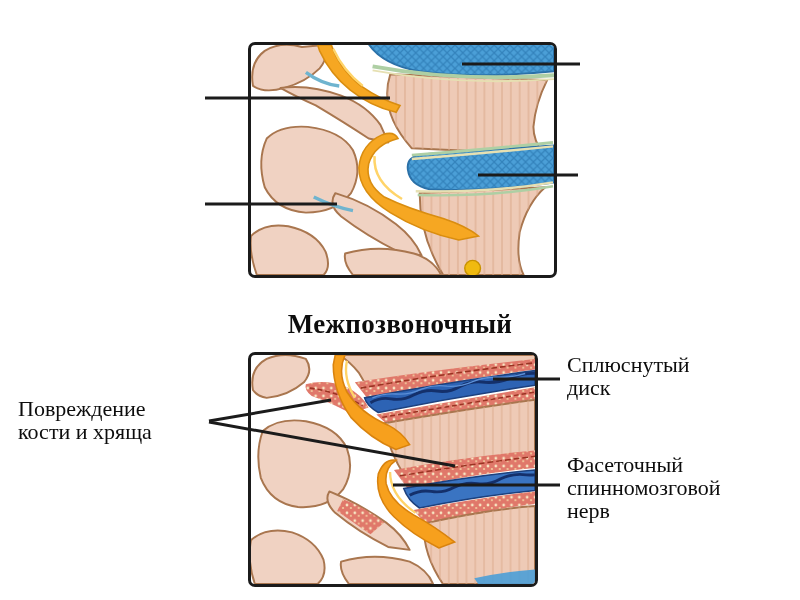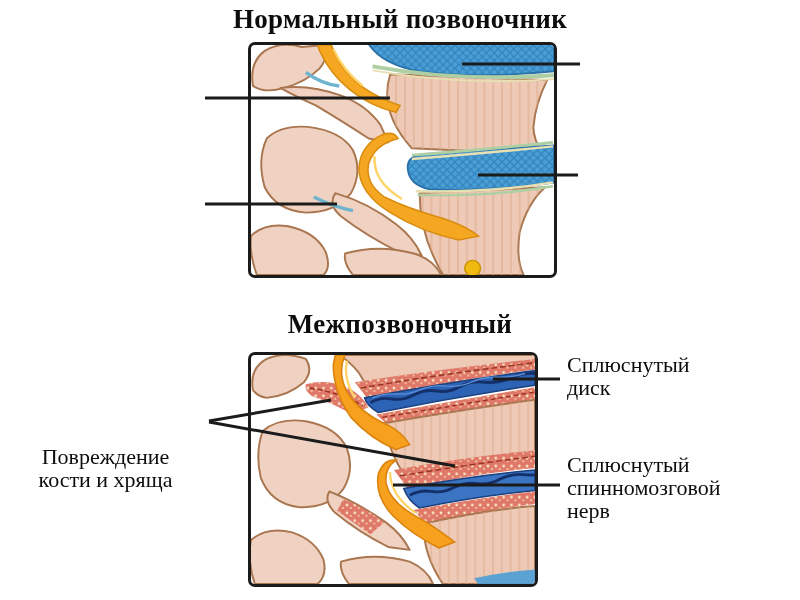--- a/index.html
+++ b/index.html
@@ -13,31 +13,30 @@
   }
   .diagram-box{
     position:absolute;border:3px solid #1b1b1b;border-radius:7px;
     box-sizing:border-box;background:#fff;overflow:hidden;
   }
   .diagram-box svg{display:block;width:100%;height:100%;}
   .callout-label{
     position:absolute;font-size:22px;line-height:23px;color:#0d0d0d;
   }
   .align-r{text-align:right;}
-  .align-c{text-align:center;margin-top:48px;}
+  .align-c{text-align:left;}
   #callout-overlay{position:absolute;left:0;top:0;z-index:6;pointer-events:none;}
   .box-normal{left:248px;top:42px;width:309px;height:236px;}
   .box-spondylo{left:248px;top:352px;width:290px;height:235px;}
 </style>
 </head>
 <body>
 
 <div id="canvas">
 
-  <div class="title" style="top:4px;">Нормальный позвоночник</div>
   <div class="title" style="top:309px;">Межпозвоночный</div>
 
   <div class="diagram-box box-normal">
     <svg viewBox="0 0 309 236" preserveAspectRatio="none">
       <defs>
         <pattern id="hatch" width="8" height="8" patternUnits="userSpaceOnUse">
           <path d="M0,0 L8,8 M8,0 L0,8" stroke="#2e7cb5" stroke-width="1.3" fill="none"></path>
         </pattern>
         <pattern id="stria" width="9" height="9" patternUnits="userSpaceOnUse">
           <path d="M4,0 V9" stroke="#dcab8e" stroke-width="2" fill="none"></path>
@@ -177,21 +176,21 @@
       </g>
       <g>
         <path d="M148,108 Q136,116 138,132 Q142,150 166,164 Q188,176 208,192 L192,198 Q164,184 146,166 Q126,146 130,122 Q136,106 148,108 Z" fill="#f7a01d" stroke="#d9830e" stroke-width="1.6"></path>
         <path d="M142,120 Q142,144 168,162" stroke="#ffd469" stroke-width="2.4" fill="none"></path>
       </g>
     </svg>
   </div>
 
   <div class="callout-label align-c" style="left:18px;top:397px;width:175px;">Повреждение кости и хряща</div>
   <div class="callout-label" style="left:567px;top:353px;width:160px;">Сплюснутый диск</div>
-  <div class="callout-label" style="left:567px;top:453px;width:190px;">Сплюснутый спинномозговой нерв</div>
+  <div class="callout-label" style="left:567px;top:453px;width:190px;">Фасеточный спинномозговой нерв</div>
 
   <svg id="callout-overlay" width="800" height="600" viewBox="0 0 800 600">
     <g stroke="#1b1b1b" stroke-width="3" fill="none">
       <path d="M205,98 H390"></path>
       <path d="M205,204 H337"></path>
       <path d="M462,64 H580"></path>
       <path d="M478,175 H578"></path>
       <path d="M209,421 L331,400"></path>
       <path d="M209,422 L455,466"></path>
       <path d="M493,379 H560"></path>

